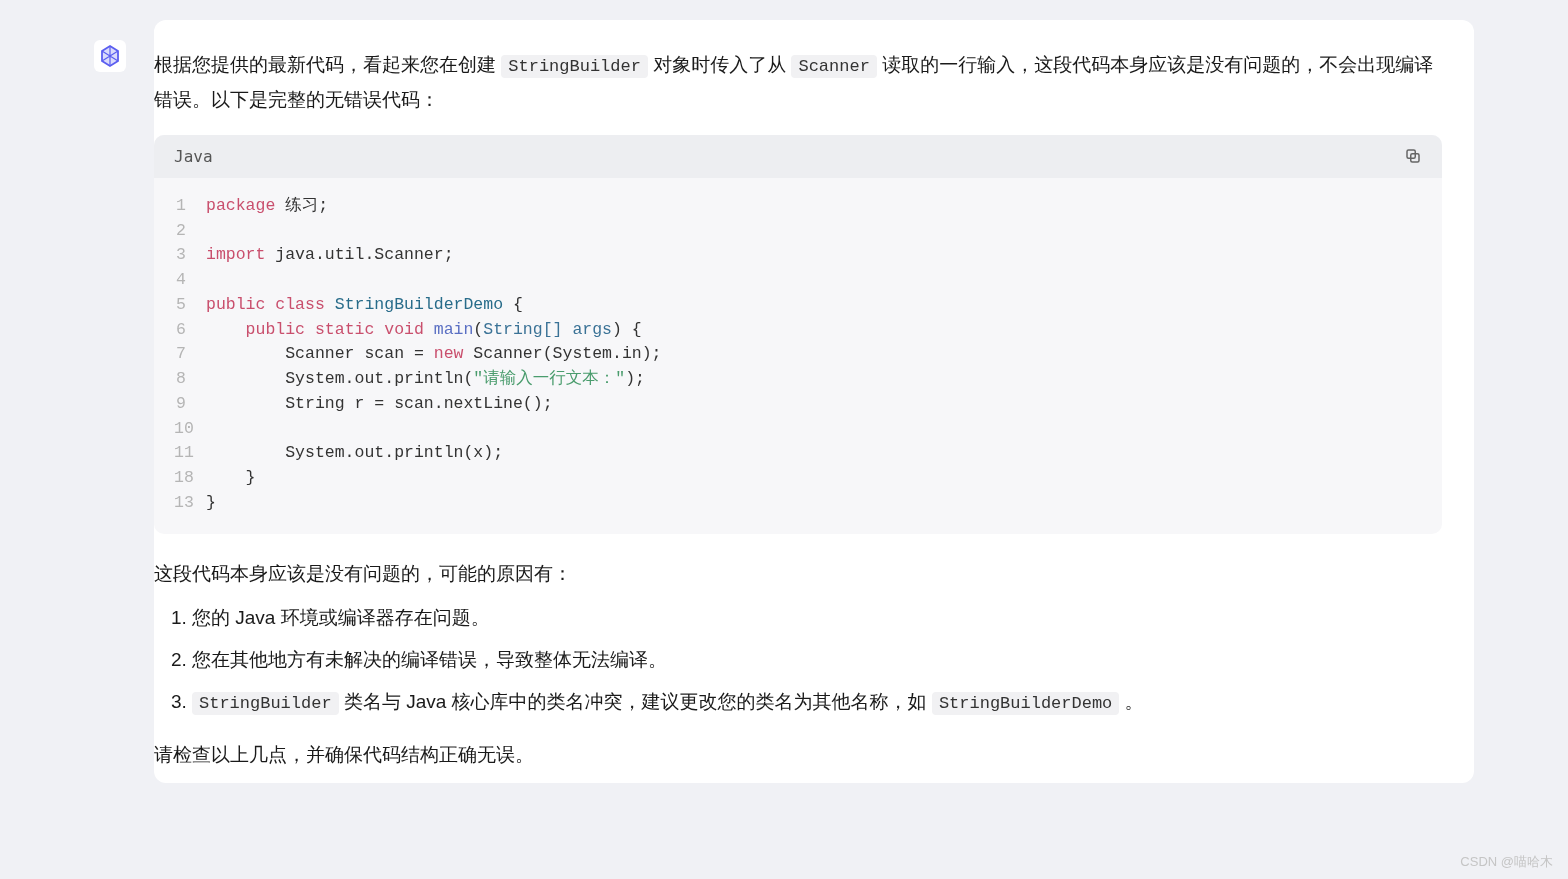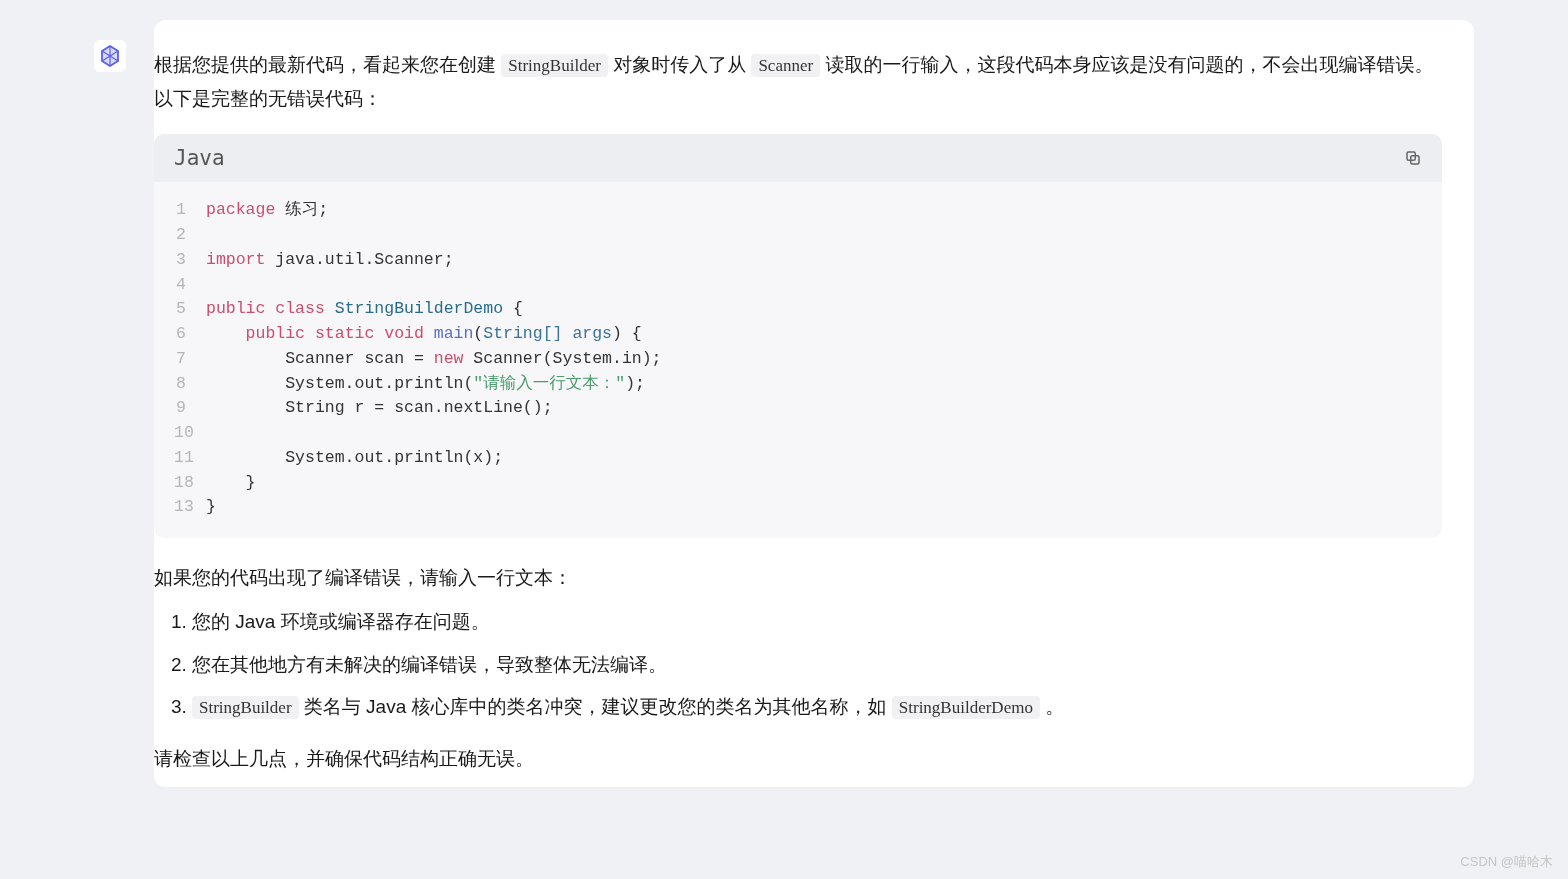--- a/index.html
+++ b/index.html
@@ -36,21 +36,21 @@
       border-radius: 12px;
       padding: 28px 32px 10px 0;
     }
     .intro-text {
       font-size: 19px;
       line-height: 1.8;
       color: #1a1a1a;
       margin-bottom: 18px;
     }
     .inline-code {
-      font-family: Liberation Serif, serif;
+      font-family: Liberation Mono, monospace;
       background: #f1f1f3;
       padding: 2px 7px;
       border-radius: 4px;
       font-size: 17px;
       color: #333;
     }
     .code-block {
       background: #f7f7f9;
       border-radius: 10px;
       margin: 10px 0 22px 0;
@@ -59,21 +59,21 @@
     .code-header {
       display: flex;
       justify-content: space-between;
       align-items: center;
       padding: 12px 20px;
       background: #edeef1;
     }
     .code-lang {
       font-family: "SFMono-Regular", Consolas, monospace;
       color: #555;
-      font-size: 21px;
+      font-size: 16px;
     }
     .copy-btn {
       cursor: pointer;
       color: #666;
       display: flex;
       align-items: center;
     }
     .copy-btn svg { width: 18px; height: 18px; }
     .code-body {
       padding: 16px 20px 18px;
@@ -205,21 +205,21 @@
             <span class="line-num">18</span>
             <span class="line-content"><span>    }</span></span>
           </div>
           <div class="code-line">
             <span class="line-num">13</span>
             <span class="line-content"><span>}</span></span>
           </div>
         </div>
     </div>
 
-    <p class="sub-heading">如果您的代码出现了编译错误，请输入一行文本：</p>
+    <p class="sub-heading">这段代码本身应该是没有问题的，可能的原因有：</p>
 
     <ol class="reasons">
       <li>您的 Java 环境或编译器存在问题。</li>
       <li>您在其他地方有未解决的编译错误，导致整体无法编译。</li>
       <li>
         <code class="inline-code">StringBuilder</code><span> 类名与 Java 核心库中的类名冲突，建议更改您的类名为其他名称，如 </span><code class="inline-code">StringBuilderDemo</code><span> 。</span>
       </li>
     </ol>
 
     <p class="closing">请检查以上几点，并确保代码结构正确无误。</p>

